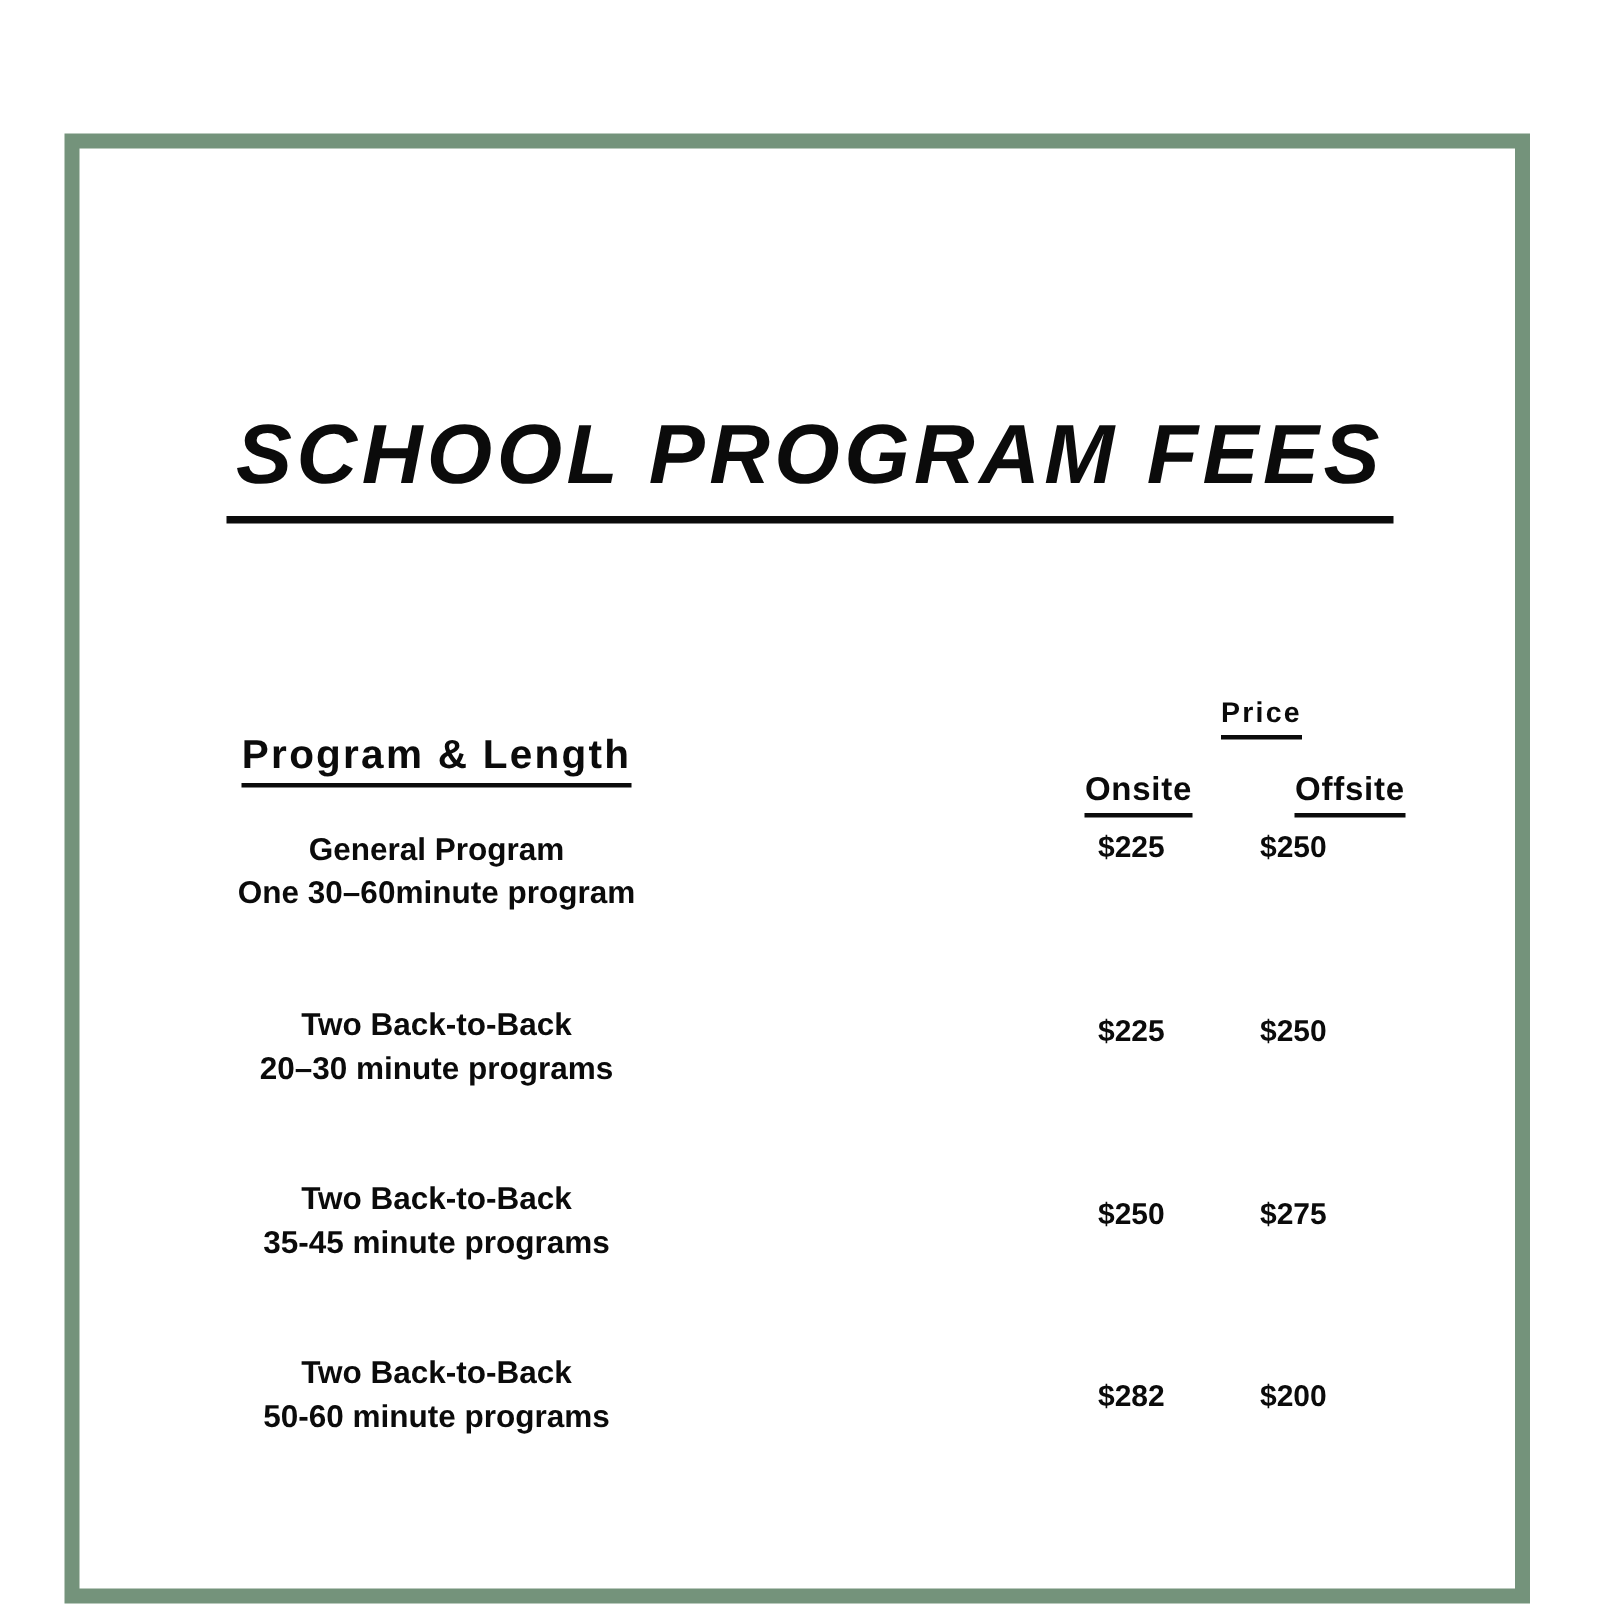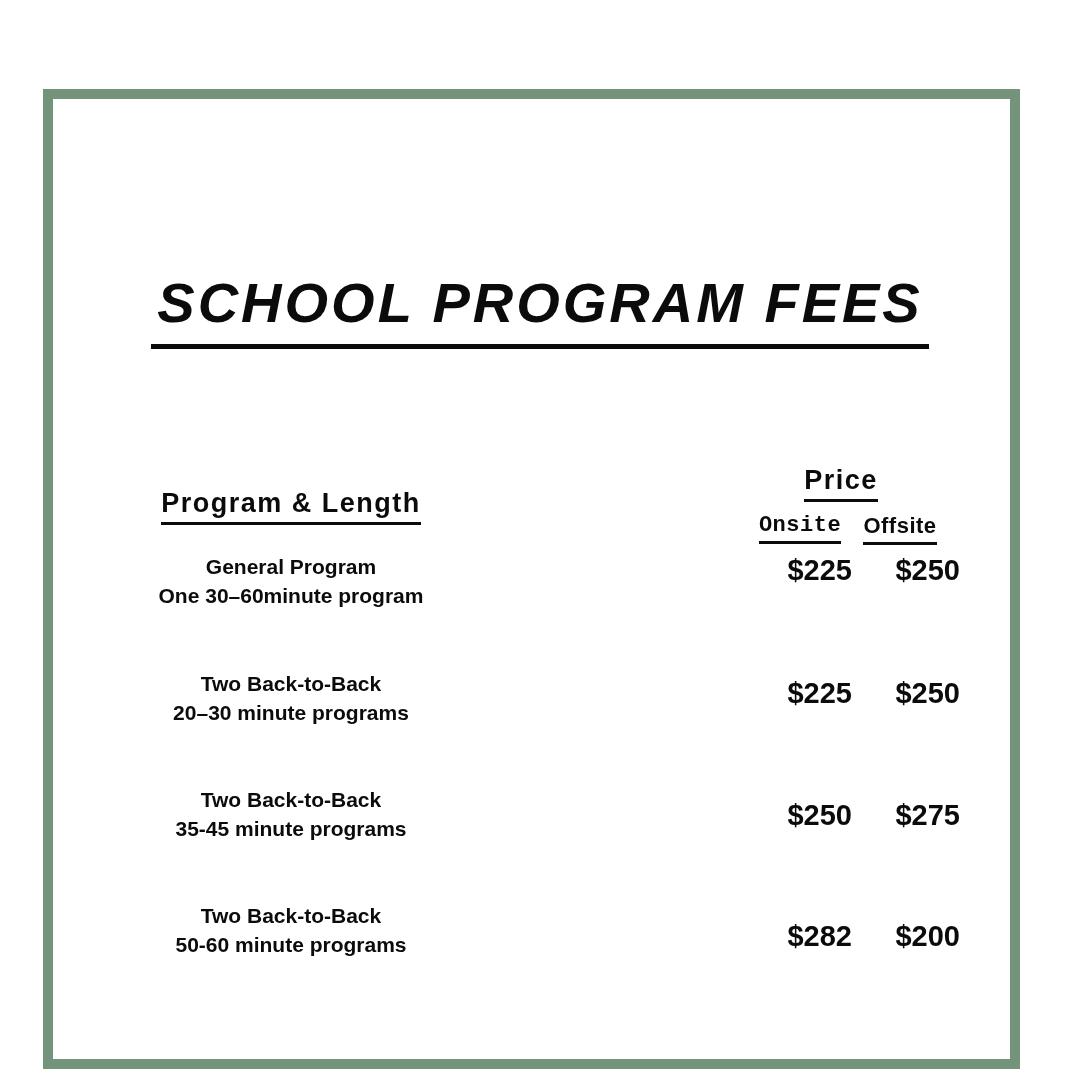--- a/index.html
+++ b/index.html
@@ -59,33 +59,33 @@
     top: 472px;
     width: 352px;
     font-size: 27px;
     letter-spacing: 1.5px;
     text-align: center;
   }
   .price-header {
     left: 741px;
     top: 449px;
     width: 200px;
-    font-size: 27px;
+    font-size: 19px;
     letter-spacing: 1.5px;
   }
   .sub-header {
     position: absolute;
     top: 497px;
     width: 120px;
     text-align: center;
     font-weight: bold;
     font-size: 22px;
     letter-spacing: 0.5px;
   }
-  .sub-onsite { left: 740px; font-family: Liberation Mono, monospace; }
+  .sub-onsite { left: 699px; }
   .sub-offsite { left: 840px; }
   .row {
     position: absolute;
     left: 0;
     width: 100%;
     height: 70px;
     padding-left: 24px;
   }
   .program-cell {
     position: absolute;
@@ -93,23 +93,23 @@
     top: 0;
     width: 352px;
     text-align: center;
     font-weight: bold;
     font-size: 21px;
     line-height: 29px;
   }
   .price-cell {
     position: absolute;
     width: 120px;
-    text-align: right;
+    text-align: left;
     font-weight: bold;
-    font-size: 29px;
+    font-size: 20px;
   }
   .price-onsite { left: 732px; }
   .price-offsite { left: 840px; }
   .row-1 { top: 536px; }
   .row-2 { top: 653px; }
   .row-3 { top: 769px; }
   .row-4 { top: 885px; }
   .row-1 .price-cell { top: 2px; }
   .row-2 .price-cell { top: 8px; }
   .row-3 .price-cell { top: 14px; }

